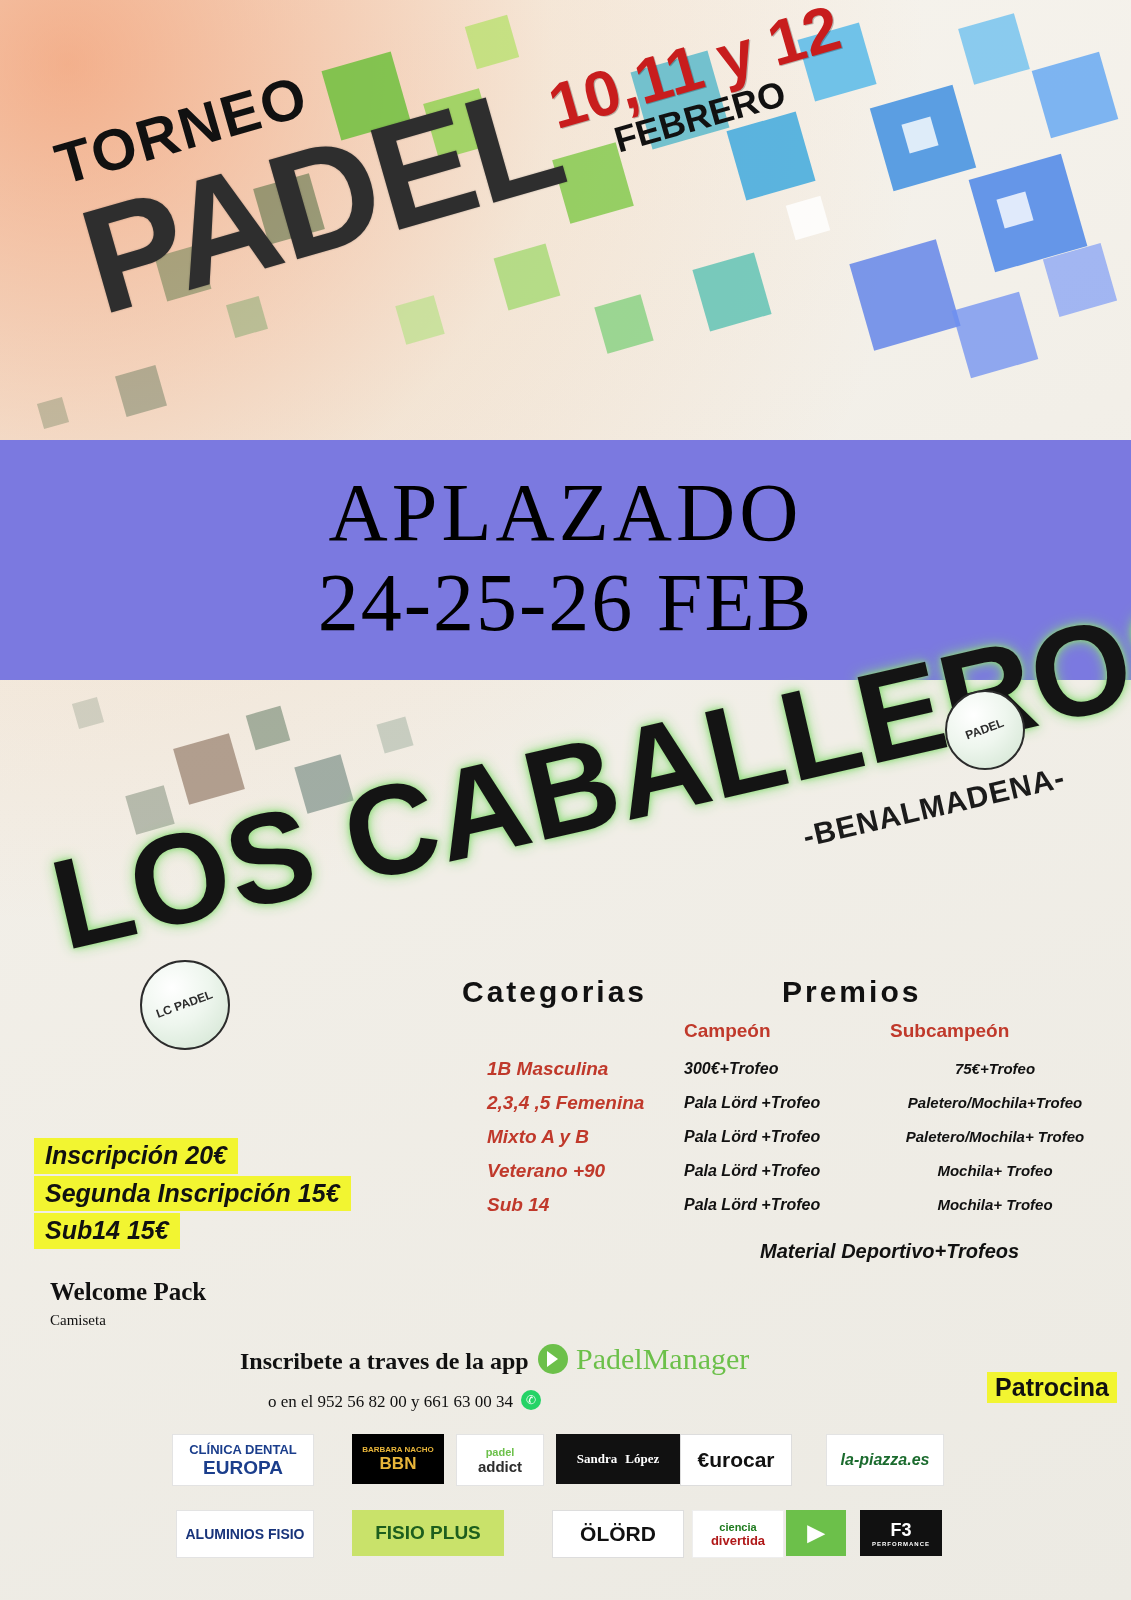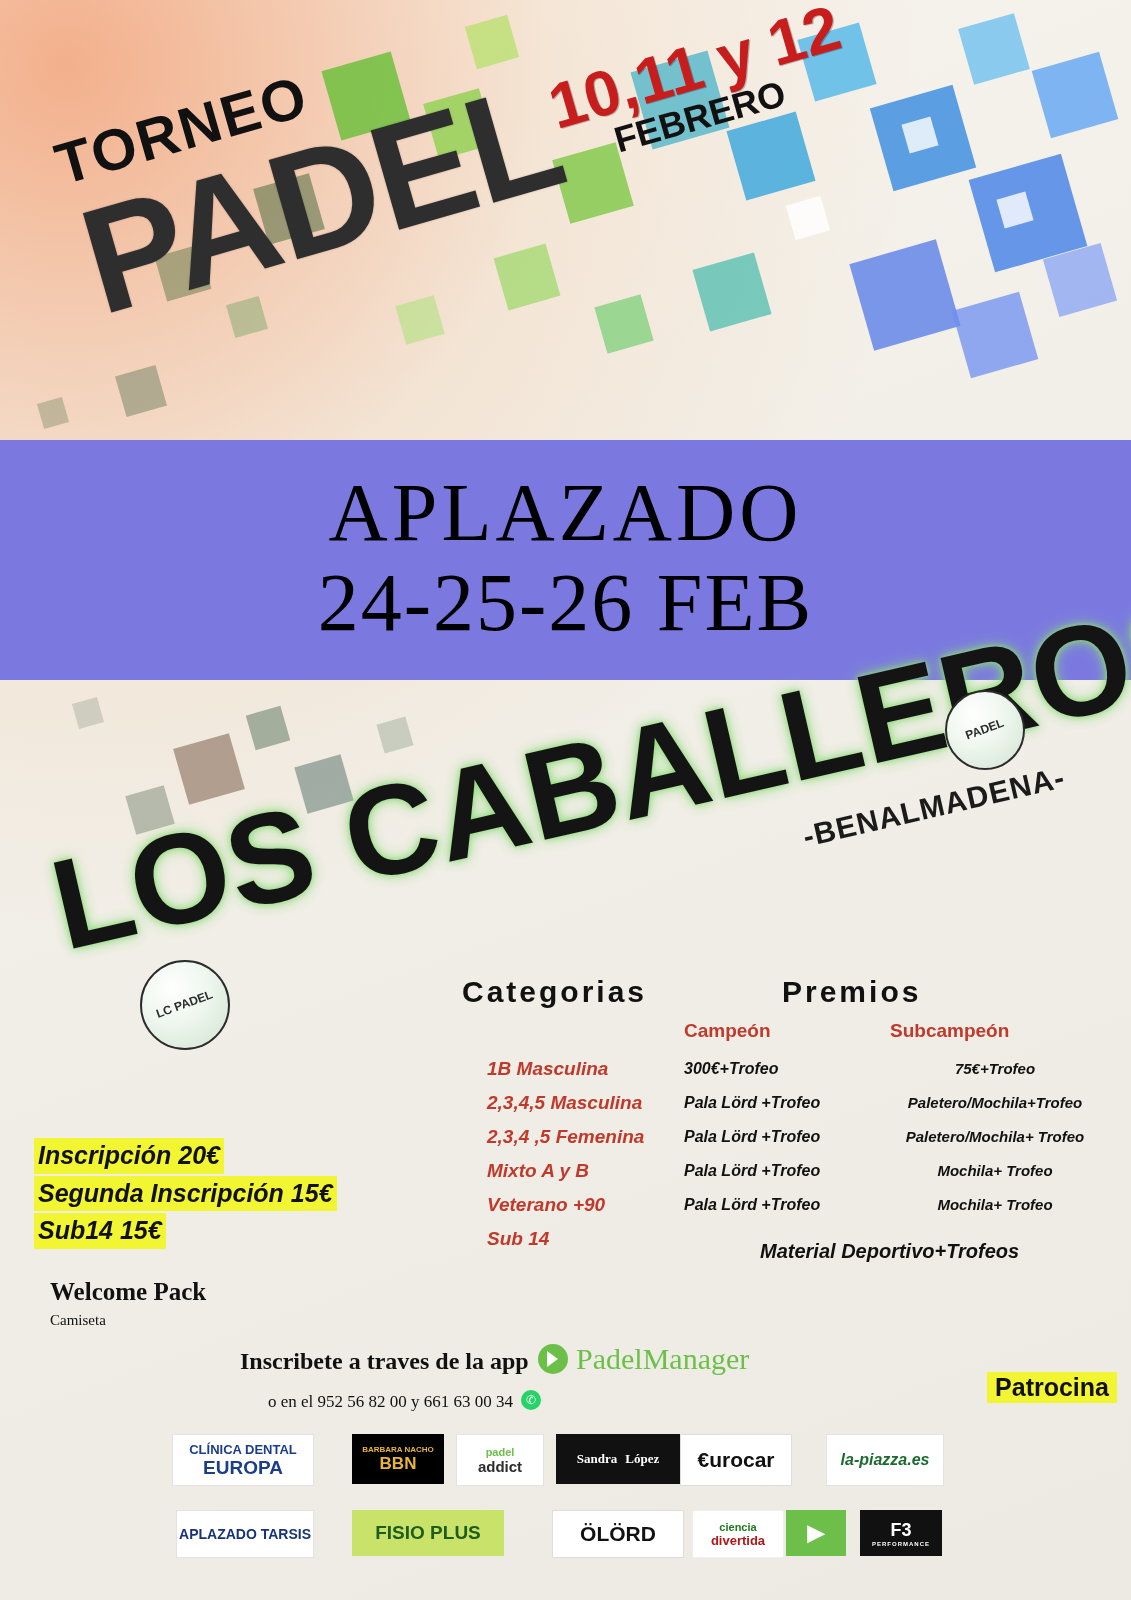--- a/index.html
+++ b/index.html
@@ -122,21 +122,21 @@
     font-size:20px; font-style:italic; font-weight:bold; color:#111;margin-top:18px;
   }
 
   
   .insc { position:absolute; left:34px; top:1138px; }
   .insc div {
     display:inline-block;
     background:#f2f531;
     color:#111; font-weight:bold; font-style:italic;
     font-size:25px; line-height:1.42;
-    padding:0 4px; margin-bottom:2px;
+    padding:0 11px; margin-bottom:2px;
   }
   .welcome {
     position:absolute; left:50px; top:1278px;
     font-family:"Liberation Serif", serif;
     font-size:25px; font-weight:bold; color:#111;
   }
   .camiseta {
     position:absolute; left:50px; top:1312px;
     font-family:"Liberation Serif", serif;
     font-size:15px; color:#111;
@@ -252,21 +252,20 @@
   </div>
 
   <div class="cat-head">Categorias</div>
   <div class="prem-head">Premios</div>
 
   <div class="col-sub sub-campeon">Campeón</div>
   <div class="col-sub sub-subcampeon">Subcampeón</div>
 
   <div class="cat-list">
     <div>1B Masculina</div>
-    <div>2,3,4,5 Masculina</div>
     <div>2,3,4 ,5 Femenina</div>
     <div>Mixto A y B</div>
     <div>Veterano +90</div>
     <div>Sub 14</div>
   </div>
 
   <div class="prem1">
     <div>300€+Trofeo</div>
     <div>Pala Lörd +Trofeo</div>
     <div>Pala Lörd  +Trofeo</div>
@@ -326,21 +325,21 @@
 
     <div class="sp sp-row1" style="left:680px;width:110px;background:#fff;color:#111;border:1px solid #ddd;">
       <span style="font-size:21px;">€urocar</span>
     </div>
 
     <div class="sp sp-row1" style="left:826px;width:116px;background:#fff;color:#1b6b2e;border:1px solid #e3e3e3;font-style:italic;">
       <span style="font-size:16px;">la-piazza.es</span>
     </div>
 
     <div class="sp sp-row2" style="left:176px;width:136px;background:#fff;color:#17337a;border:1px solid #e3e3e3;">
-      <span style="font-size:14px;">APLAZADO TARSIS</span>
+      <span style="font-size:14px;">ALUMINIOS FISIO</span>
     </div>
 
     <div class="sp sp-row2" style="left:352px;width:152px;background:#c9e26a;color:#1d5e1d;">
       <span style="font-size:19px;">FISIO     PLUS</span>
     </div>
 
     <div class="sp sp-row2" style="left:552px;width:130px;background:#fff;color:#111;border:1px solid #ddd;">
       <span style="font-size:21px;">ÖLÖRD</span>
     </div>
 

